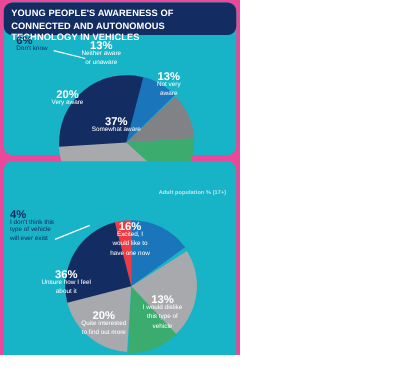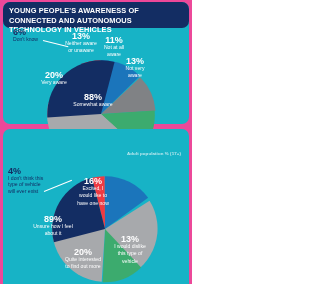--- a/index.html
+++ b/index.html
@@ -85,32 +85,28 @@
 
           <path d="M50 50 L50 2 A48 48 0 0 1 95.6 65.0 Z" transform="rotate(266.4 50 50)" fill="#132d63"></path>
         </g>
       </svg>
 
       <div class="lbl c1 w" style="left:62px;top:5px;width:32px;">
         <span class="pct">13%</span>
         <span class="txt">Neither aware or unaware</span>
       </div>
 
-      <div class="lbl c1 w" style="left:97px;top:9px;width:28px;">
-        <span class="pct">11%</span>
-        <span class="txt">Not at all aware</span>
-      </div>
 
       <div class="lbl c1 w" style="left:115px;top:30px;width:34px;">
         <span class="pct">13%</span>
         <span class="txt">Not very aware</span>
       </div>
 
       <div class="lbl c1 w" style="left:70px;top:66px;width:40px;">
-        <span class="pct">88%</span>
+        <span class="pct">37%</span>
         <span class="txt">Somewhat aware</span>
       </div>
 
       <div class="lbl c1 w" style="left:34px;top:44px;width:34px;">
         <span class="pct">20%</span>
         <span class="txt">Very aware</span>
       </div>
 
       <div class="lbl c1 d" style="left:10px;top:1px;width:30px;text-align:left;">
         <span class="pct">6%</span>
@@ -137,38 +133,38 @@
           <path d="M50 50 L50 2 A48 48 0 0 1 96.9 58.0 Z" transform="rotate(57.6 50 50)" fill="#a7a9ac"></path>
 
           <path d="M50 50 L50 2 A48 48 0 0 1 84.7 16.1 Z" transform="rotate(136.8 50 50)" fill="#3cab6e"></path>
 
           <path d="M50 50 L50 2 A48 48 0 0 1 95.6 65.0 Z" transform="rotate(183.6 50 50)" fill="#a7a9ac"></path>
 
           <path d="M50 50 L50 2 A48 48 0 0 1 98 50 Z" transform="rotate(255.6 50 50)" fill="#132d63"></path>
         </g>
       </svg>
 
-      <div class="lbl c2 w" style="left:73px;top:34px;width:34px;">
+      <div class="lbl c2 w" style="left:84px;top:34px;width:34px;">
         <span class="pct">16%</span>
         <span class="txt">Excited, I would like to have one now</span>
       </div>
 
 
       <div class="lbl c2 w" style="left:110px;top:92px;width:34px;">
         <span class="pct">13%</span>
         <span class="txt">I would dislike this type of vehicle</span>
       </div>
 
       <div class="lbl c2 w" style="left:62px;top:105px;width:36px;">
         <span class="pct">20%</span>
         <span class="txt">Quite interested to find out more</span>
       </div>
 
       <div class="lbl c2 w" style="left:30px;top:72px;width:40px;">
-        <span class="pct">89%</span>
+        <span class="pct">36%</span>
         <span class="txt">Unsure how I feel about it</span>
       </div>
 
       <div class="lbl c2 d" style="left:5px;top:24px;width:36px;text-align:left;line-height:6.6px;">
         <span class="pct">4%</span>
         <span class="txt">I don't think this type of vehicle will ever exist</span>
       </div>
       <div class="leader" style="left:41px;top:47px;width:30px;transform:rotate(-22deg);"></div>
     </div>
   </div>

